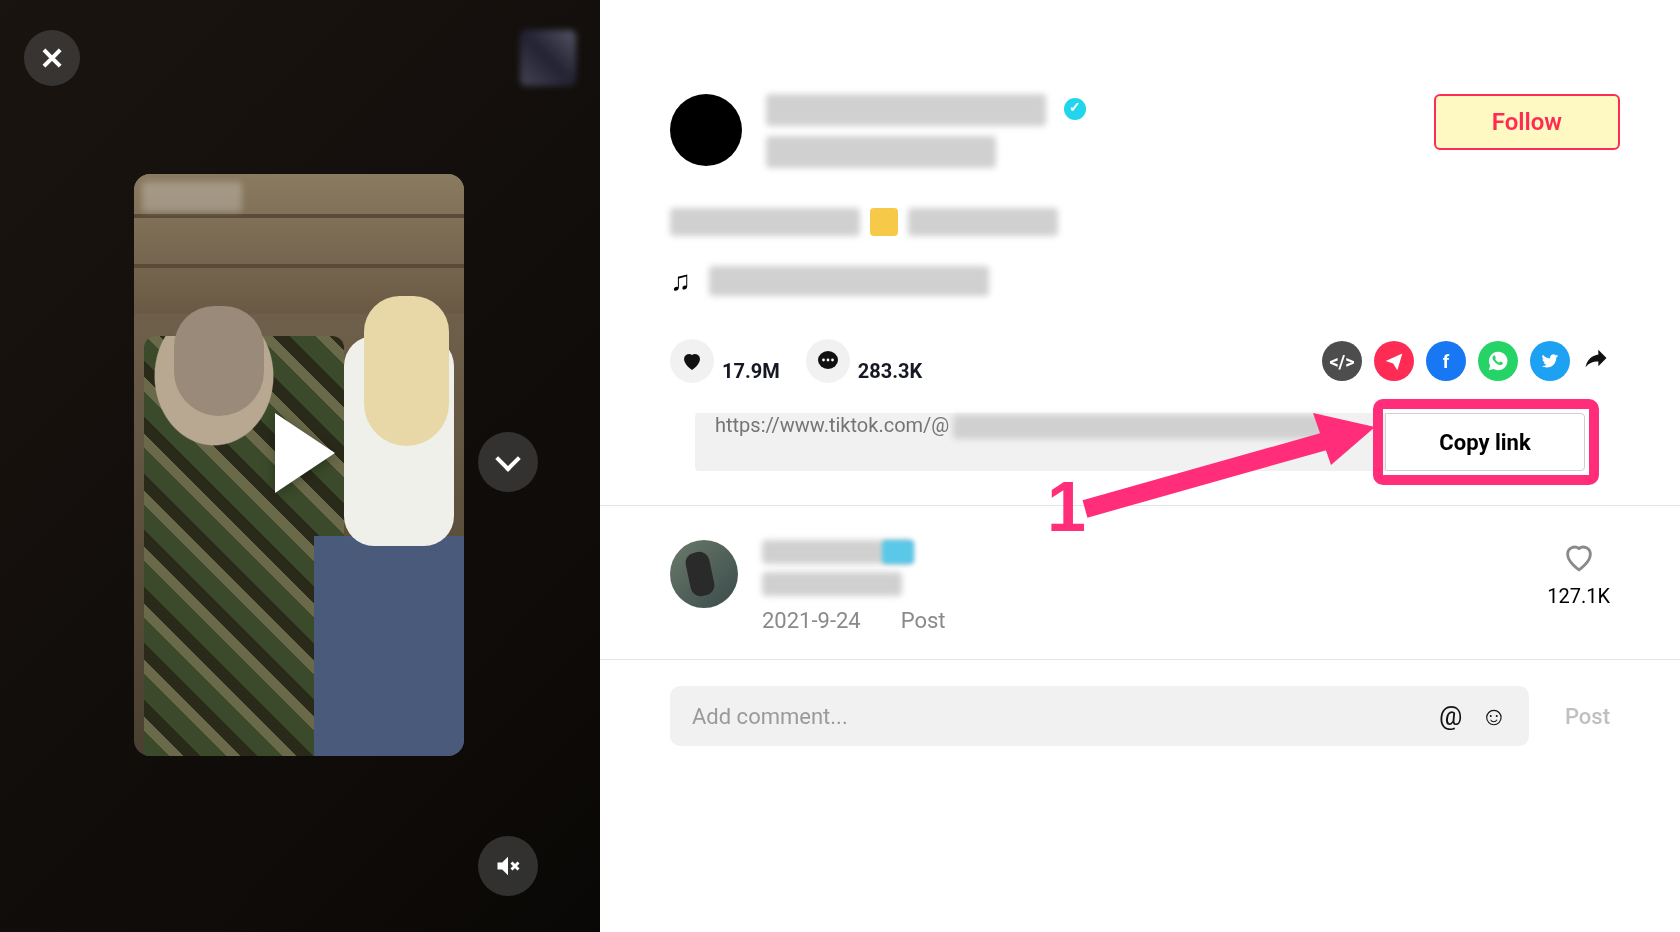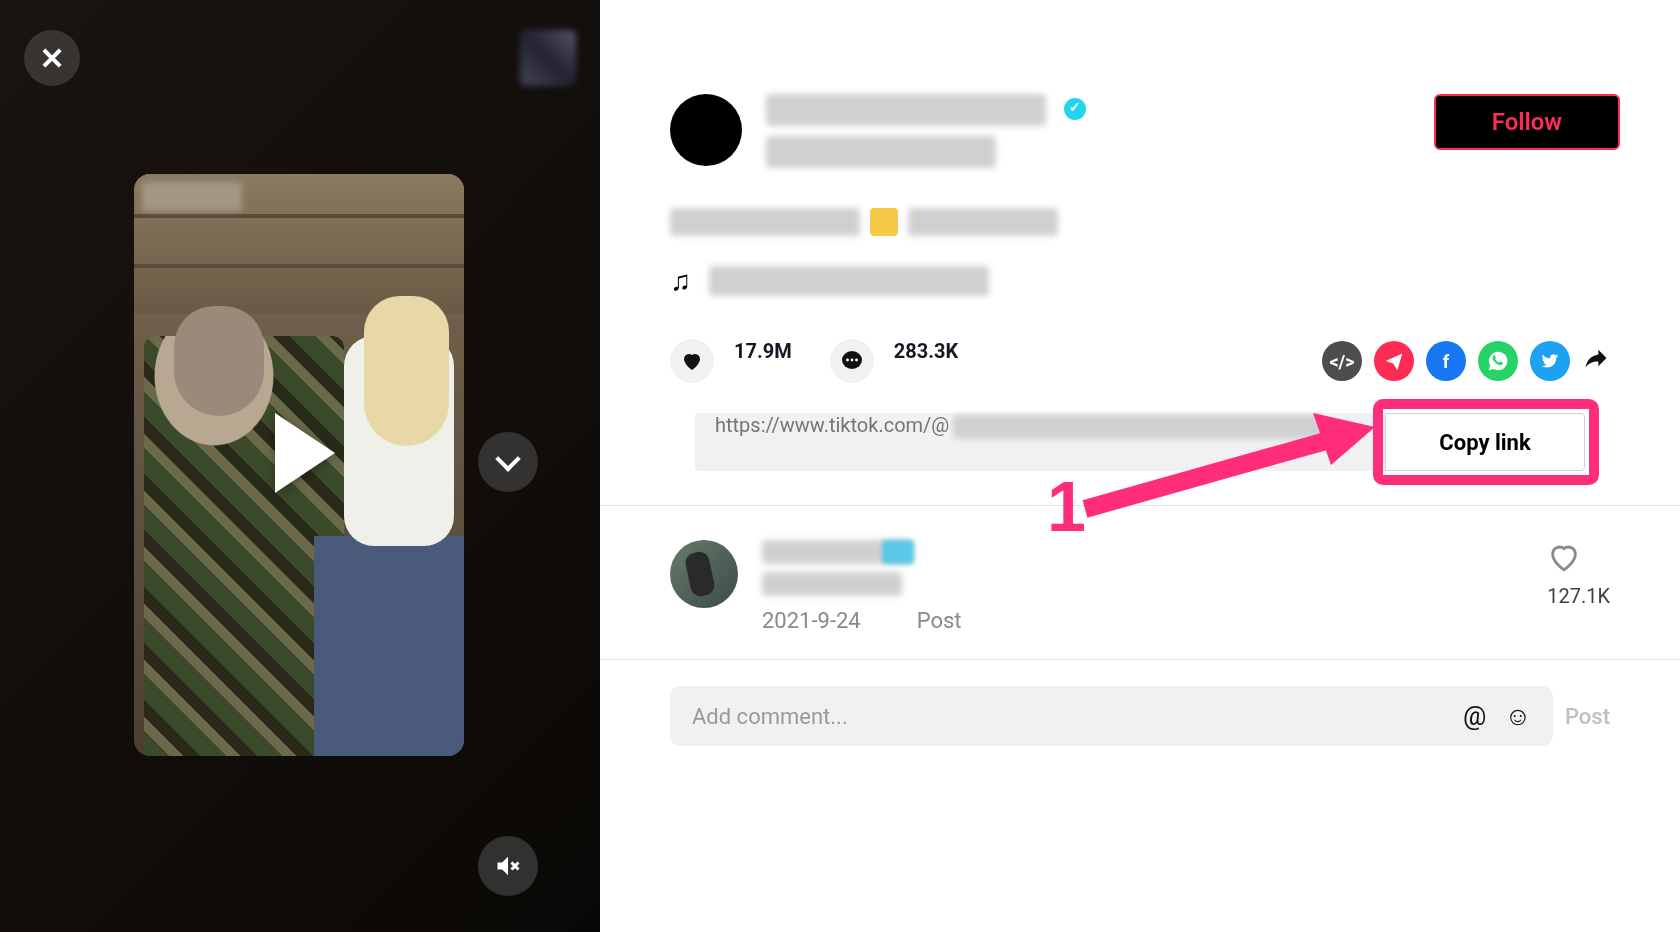--- a/index.html
+++ b/index.html
@@ -38,31 +38,31 @@
 
 
 .detail{flex:1;height:100%;display:flex;flex-direction:column;padding-top:94px}
 .hdr{display:flex;align-items:flex-start;padding:0 60px 0 70px}
 .u-avatar{width:72px;height:72px;border-radius:50%;background:#000;flex-shrink:0}
 .u-names{margin-left:24px;flex:1}
 .u-row{height:32px;background:#d0d0d0;filter:blur(3px);border-radius:4px;margin-bottom:10px}
 .ur1{width:280px}.ur2{width:230px}
 .verify{display:inline-block;width:22px;height:22px;background:#20d5ec;border-radius:50%;vertical-align:top;margin-left:8px;position:relative}
 .verify:after{content:"✓";position:absolute;color:#fff;font-size:14px;left:5px;top:1px;font-weight:700}
-.follow-btn{border:2px solid #fe2c55;color:#fe2c55;font-weight:600;font-size:24px;padding:12px 56px;border-radius:6px;background:#000000;cursor:pointer}
+.follow-btn{border:2px solid #fe2c55;color:#fe2c55;font-weight:600;font-size:24px;padding:12px 56px;border-radius:6px;background:#fef9c3;cursor:pointer}
 
 .caption{margin:28px 70px 0;height:32px;display:flex;align-items:center;gap:10px}
 .cap-blur{height:28px;background:#d0d0d0;filter:blur(3px);border-radius:4px}
 .cb1{width:190px}.cb2{width:28px;height:28px;background:#f7c948;filter:none;border-radius:4px}.cb3{width:150px}
 .sound{margin:26px 70px 0;display:flex;align-items:center;gap:18px}
 .note{font-size:28px}
 .snd-blur{width:280px;height:30px;background:#d0d0d0;filter:blur(3px);border-radius:4px}
 
 .stats{margin:42px 70px 0;display:flex;align-items:center;justify-content:space-between}
-.stats-left{display:flex;align-items:flex-start;gap:20px}
+.stats-left{display:flex;align-items:flex-end;gap:8px}
 .stat-ico{width:44px;height:44px;border-radius:50%;background:#f1f1f2;display:flex;align-items:center;justify-content:center;font-size:22px}
 .stat-txt{font-weight:700;font-size:20px;color:#161823}
 .share-row{display:flex;align-items:center;gap:12px}
 .sh{width:40px;height:40px;border-radius:50%;display:flex;align-items:center;justify-content:center;color:#fff;font-size:18px;font-weight:700;cursor:pointer}
 .sh-embed{background:#4d4d4d}.sh-send{background:#fe2c55}.sh-fb{background:#1877f2}.sh-wa{background:#25d366}.sh-tw{background:#1da1f2}
 .sh-more{color:#111;font-size:28px}
 
 .link-row{margin:30px 95px 0;display:flex;align-items:stretch;height:58px;position:relative}
 .link-input{flex:1;background:#f1f1f2;border:none;padding:0 20px;font-size:20px;color:#757575;border-radius:4px 0 0 4px}
 .copy-btn{width:200px;border:1px solid #d0d0d0;background:#fff;font-weight:700;font-size:22px;cursor:pointer;border-radius:0 4px 4px 0}
@@ -73,27 +73,27 @@
 .anno-num{position:absolute;color:#ff2d7a;font-weight:800;font-size:70px;font-family:Arial}
 
 .divider{height:1px;background:#e5e5e5;margin:34px 0}
 .comment{display:flex;padding:0 70px;gap:24px;align-items:flex-start}
 .c-avatar{width:68px;height:68px;border-radius:50%;background:linear-gradient(135deg,#6a7a6a 0%,#3a4a4a 100%);flex-shrink:0;position:relative;overflow:hidden}
 .c-avatar:after{content:"";position:absolute;left:18px;top:12px;width:24px;height:44px;background:#2a2a2a;border-radius:10px;transform:rotate(-12deg)}
 .c-body{flex:1}
 .c-blur{height:24px;background:#d0d0d0;filter:blur(3px);border-radius:4px;margin-bottom:8px}
 .cbl1{width:150px}.cbl2{width:140px}
 .cbl-accent{position:absolute;width:32px;height:24px;background:#5ac8e8;filter:blur(2px);left:120px;top:0;border-radius:4px}
-.c-meta{display:flex;gap:56px;color:#8a8a8a;font-size:22px;margin-top:12px}
-.c-like{color:#404040}
+.c-meta{display:flex;gap:40px;color:#8a8a8a;font-size:22px;margin-top:12px}
+.c-like{text-align:center;color:#000000}
 .c-like svg{width:34px;height:34px}
 .c-like-n{font-size:20px;margin-top:6px}
 .divider2{height:1px;background:#e5e5e5;margin:26px 0}
 
-.compose{display:flex;align-items:center;padding:0 70px;gap:12px}
+.compose{display:flex;align-items:center;padding:0 70px;gap:36px}
 .comp-input{flex:1;background:#f1f1f2;border:none;border-radius:10px;height:60px;padding:0 22px;font-size:22px;color:#9a9a9a;display:flex;align-items:center;justify-content:space-between}
 .comp-icons{display:flex;gap:18px;font-size:26px;color:#111}
 .post-btn{color:#c0c0c0;font-size:22px;font-weight:500;background:none;border:none;cursor:pointer}
 
 .blur-span{display:inline-block;background:#d0d0d0;filter:blur(3px);border-radius:4px;vertical-align:middle}
 </style>
 </head>
 <body>
 
 <div class="video-pane">

